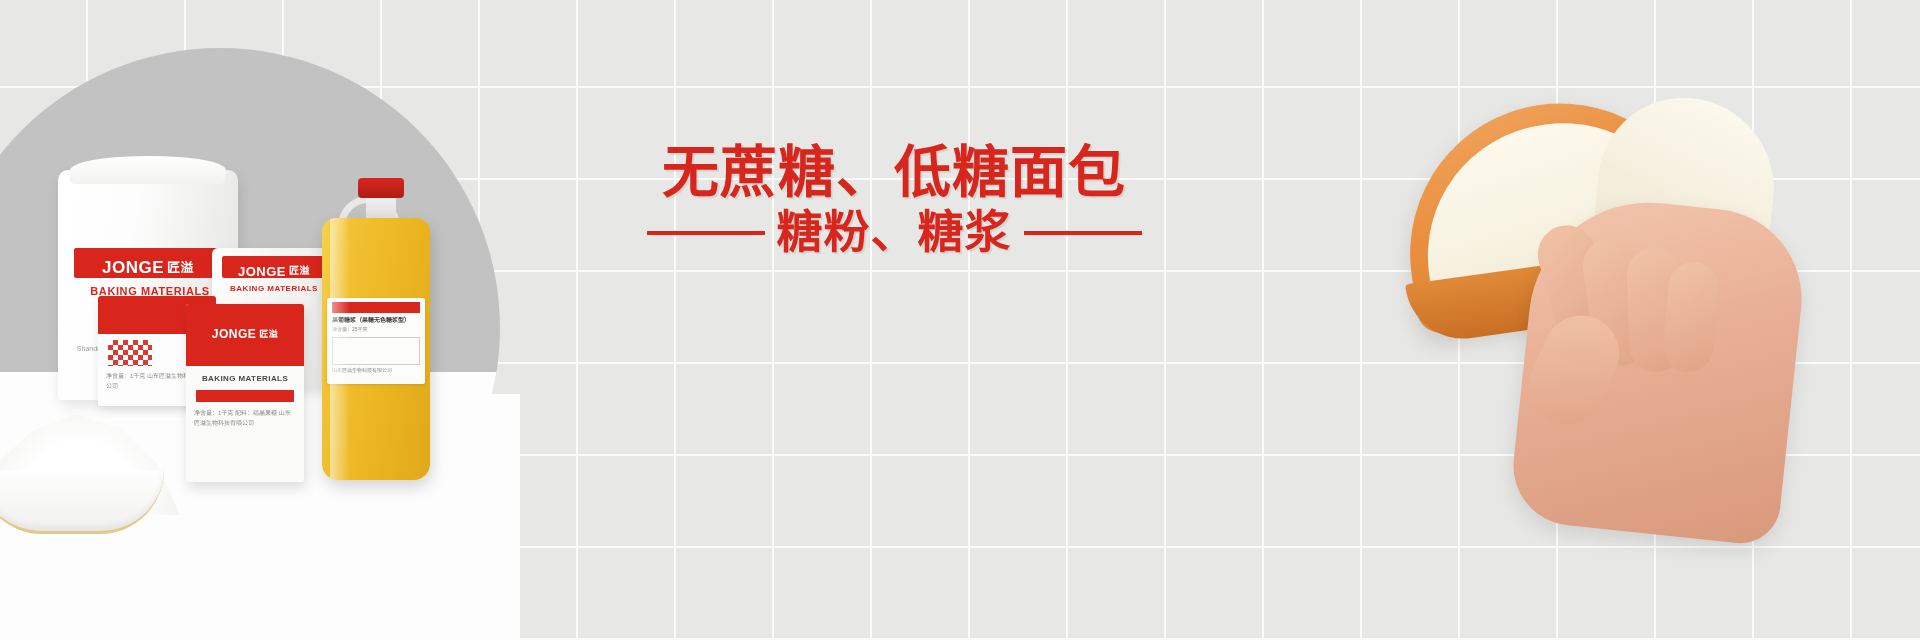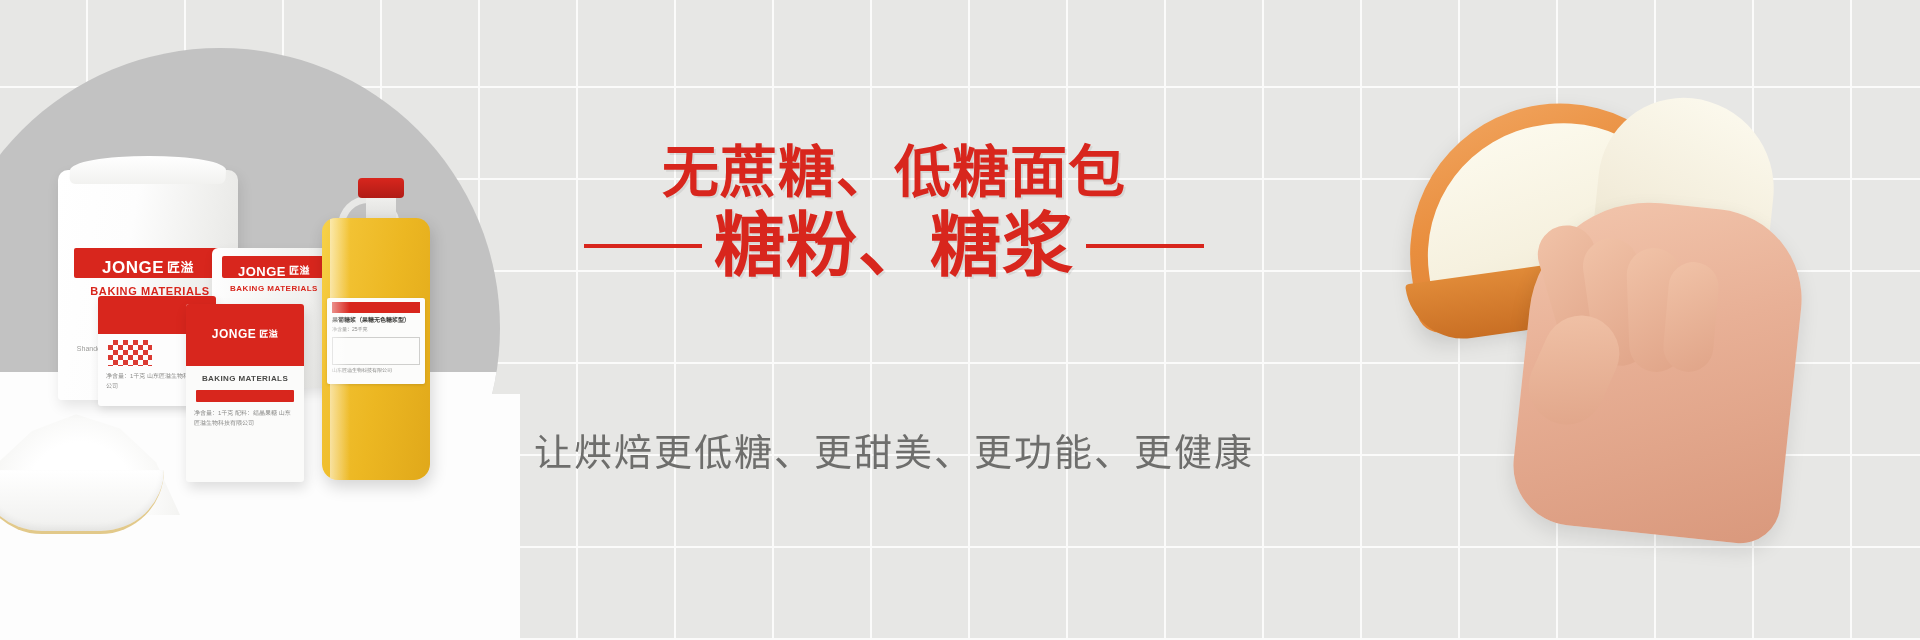--- a/index.html
+++ b/index.html
@@ -229,21 +229,21 @@
     letter-spacing:1px;
     white-space:nowrap;
     text-shadow:2px 2px 0 rgba(0,0,0,.07);
   }
   .headline2-row {
     position:absolute; left:560px; top:208px; width:660px;
     display:flex; align-items:center; justify-content:center; gap:12px;
   }
   .rule { height:4px; background:#d8261d; flex:0 0 118px; }
   .headline2 {
-    color:#d8261d; font-weight:bold; font-size:71px; line-height:1.08;
+    color:#d8261d; font-weight:bold; font-size:46px; line-height:1.08;
     letter-spacing:1px; white-space:nowrap;
     font-family:"DejaVu Sans","Liberation Sans",sans-serif;
     text-shadow:2px 2px 0 rgba(0,0,0,.07);
   }
   .subline {
     position:absolute; left:560px; top:272px; width:660px;
     text-align:center; color:#4a4a48; font-size:33px; letter-spacing:5px;
     font-family:"DejaVu Sans","Liberation Sans",sans-serif;
     white-space:nowrap;
   }
@@ -335,16 +335,15 @@
     <div class="finger thumb"></div>
   </div>
 
   <div class="text-block">
     <div class="headline">无蔗糖、低糖面包</div>
     <div class="headline2-row">
       <span class="rule"></span>
       <span class="headline2">糖粉、糖浆</span>
       <span class="rule"></span>
     </div>
-    <div class="tagline">让烘焙更低糖、更甜美、更功能、更健康</div>
   </div>
 
 </div>
 
 </body></html>

